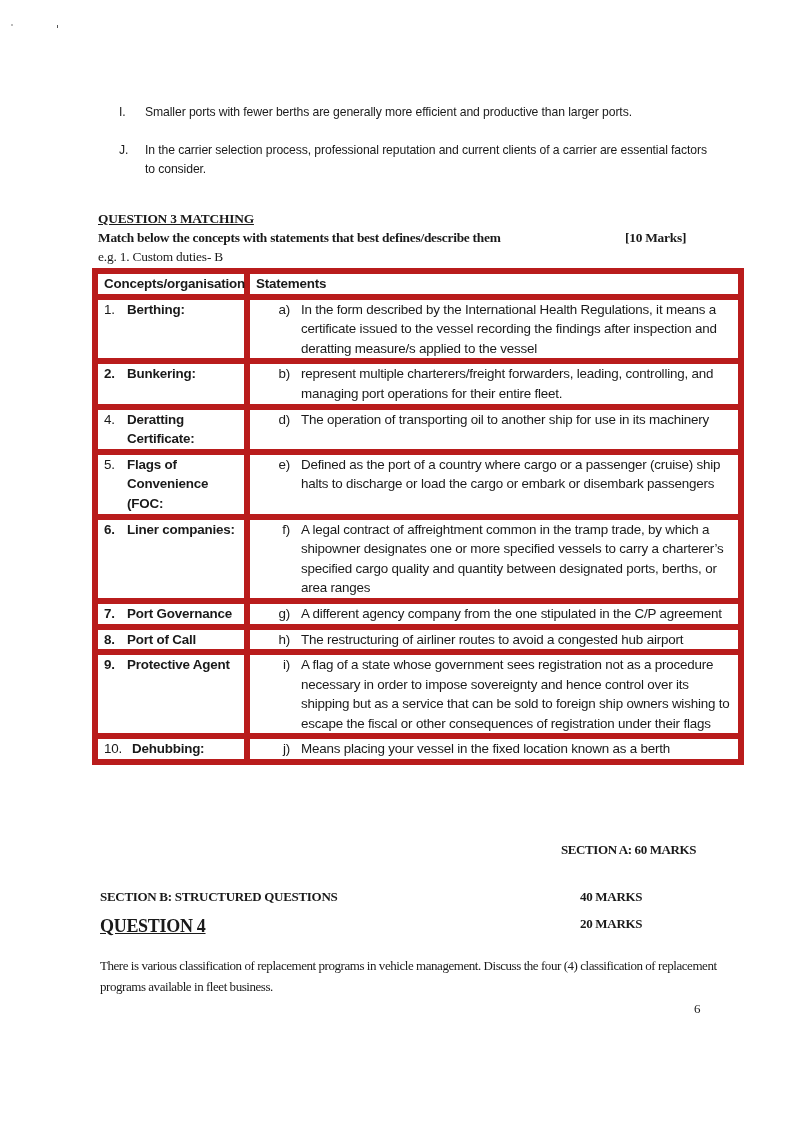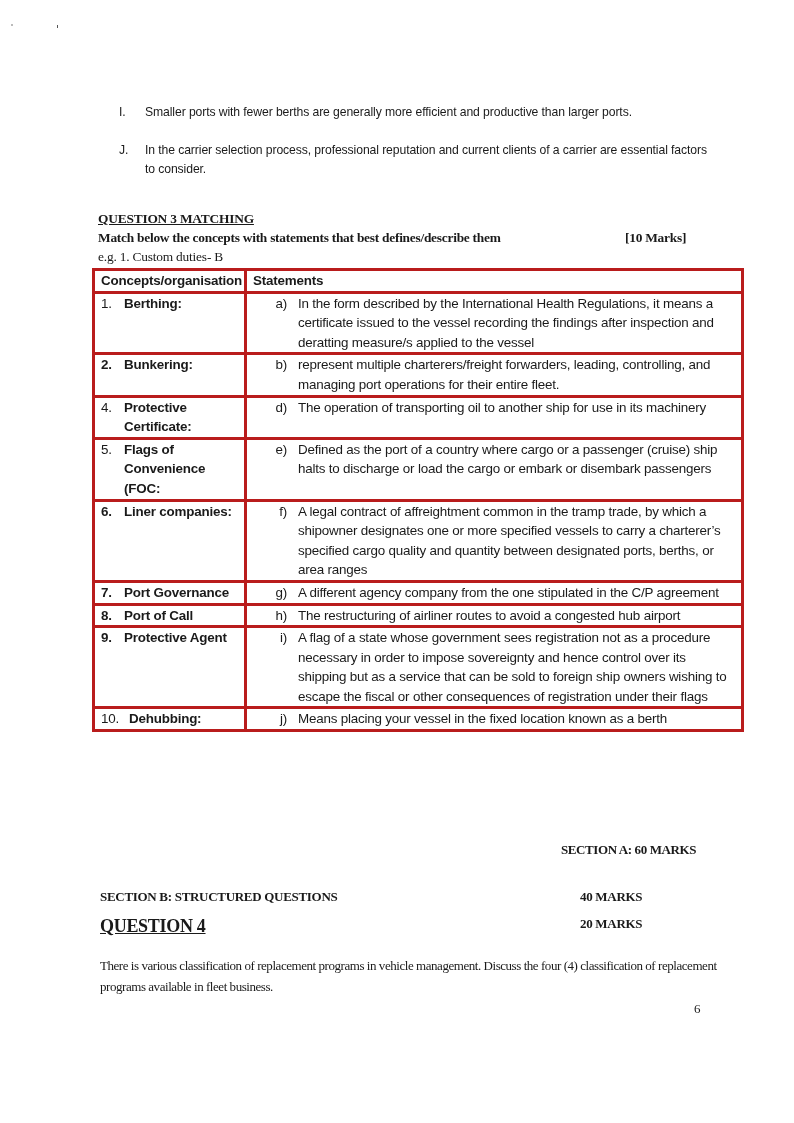--- a/index.html
+++ b/index.html
@@ -77,21 +77,21 @@
       left: 92px;
       top: 268px;
       width: 652px;
       border-collapse: collapse;
       font-size: 13.4px;
       line-height: 19.6px;
       letter-spacing: -0.2px;
       table-layout: fixed;
     }
     .match-table td, .match-table th {
-      border: 3px solid #b91c1c;
+      border: 6px solid #b91c1c;
       vertical-align: top;
       padding: 0 4px 0 6px;
       text-align: left;
     }
     .match-table th {
       font-weight: bold;
       padding-top: 0;
       padding-bottom: 0;
     }
     .col-concept { width: 152px; }
@@ -213,21 +213,21 @@
           </td>
         </tr>
         <tr>
           <td class="concept-cell" style="padding-bottom: 8px;"><span class="concept-num">2.</span><span>Bunkering:</span></td>
           <td class="stmt-cell">
             <span class="stmt-letter">b)</span>
             <span class="stmt-text">represent multiple charterers/freight forwarders, leading, controlling, and managing port operations for their entire fleet.</span>
           </td>
         </tr>
         <tr>
-          <td class="concept-cell"><span class="concept-num regular">4.</span><span>Protective</span><span class="concept-indent">Certificate:</span></td>
+          <td class="concept-cell"><span class="concept-num regular">4.</span><span>Deratting</span><span class="concept-indent">Certificate:</span></td>
           <td class="stmt-cell">
             <span class="stmt-letter">d)</span>
             <span class="stmt-text">The operation of transporting oil to another ship for use in its machinery</span>
           </td>
         </tr>
         <tr>
           <td class="concept-cell"><span class="concept-num regular">5.</span><span>Flags of</span><span class="concept-indent" style="padding-left: 23px;">Convenience (FOC:</span></td>
           <td class="stmt-cell">
             <span class="stmt-letter">e)</span>
             <span class="stmt-text">Defined as the port of a country where cargo or a passenger (cruise) ship halts to discharge or load the cargo or embark or disembark passengers</span>

